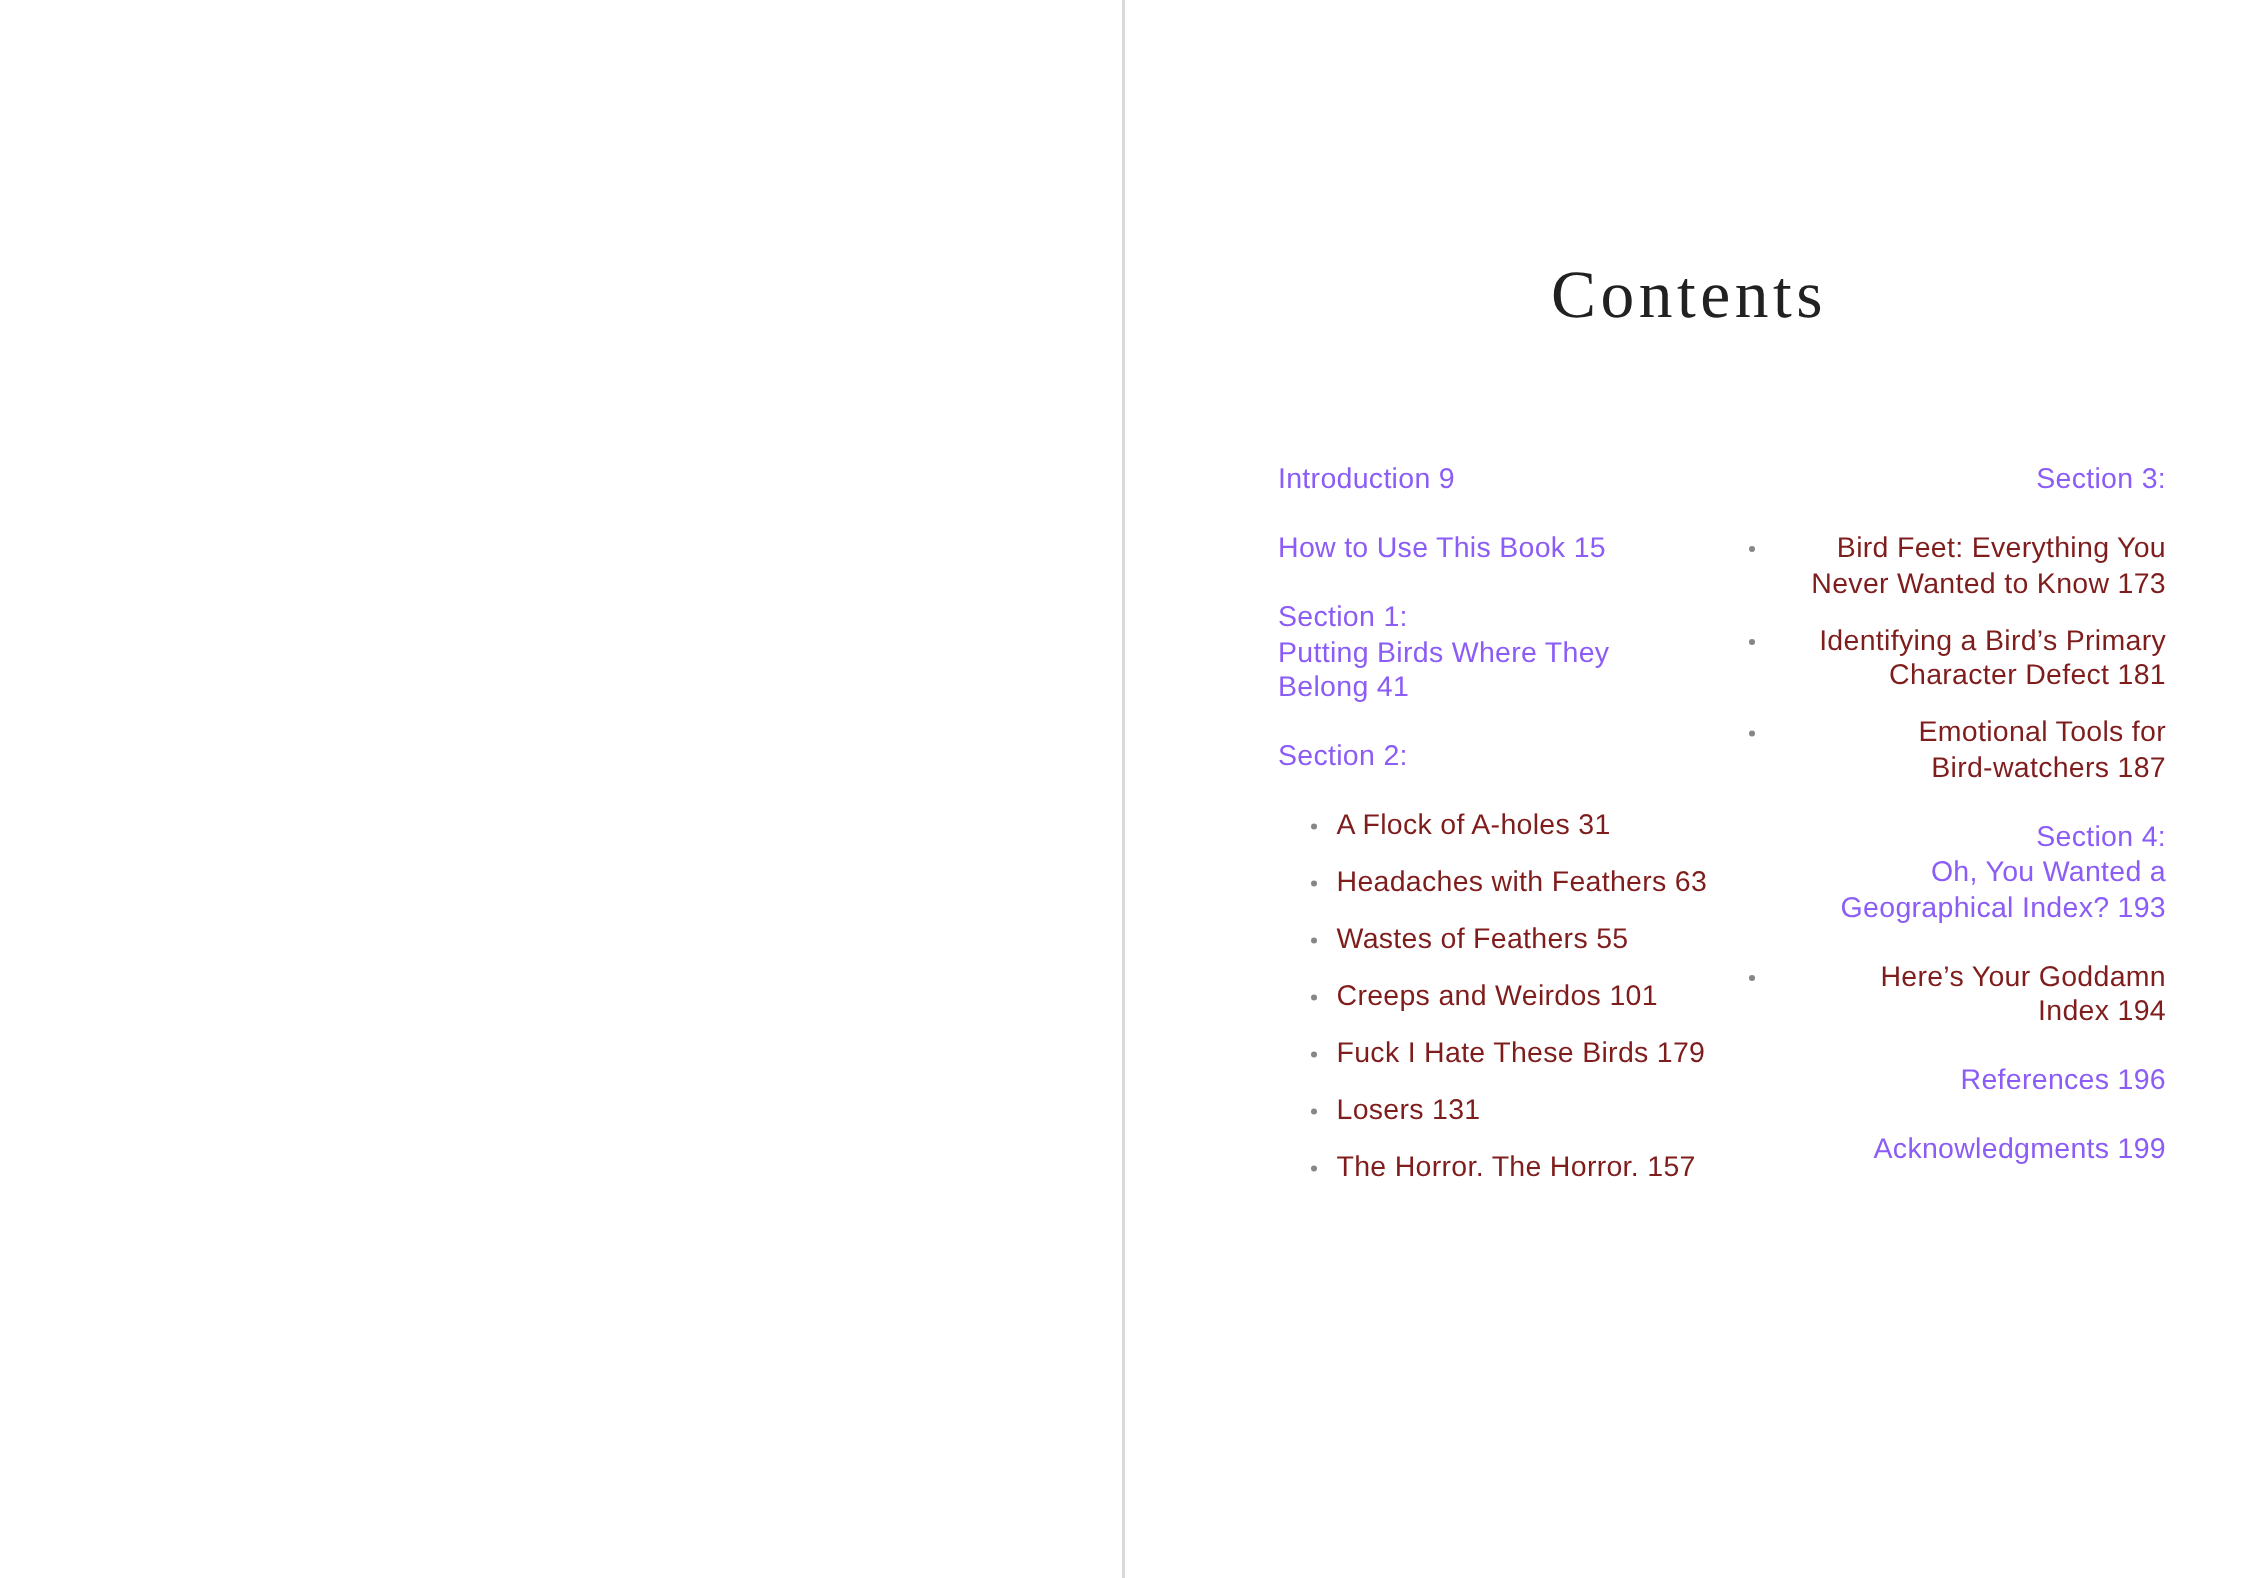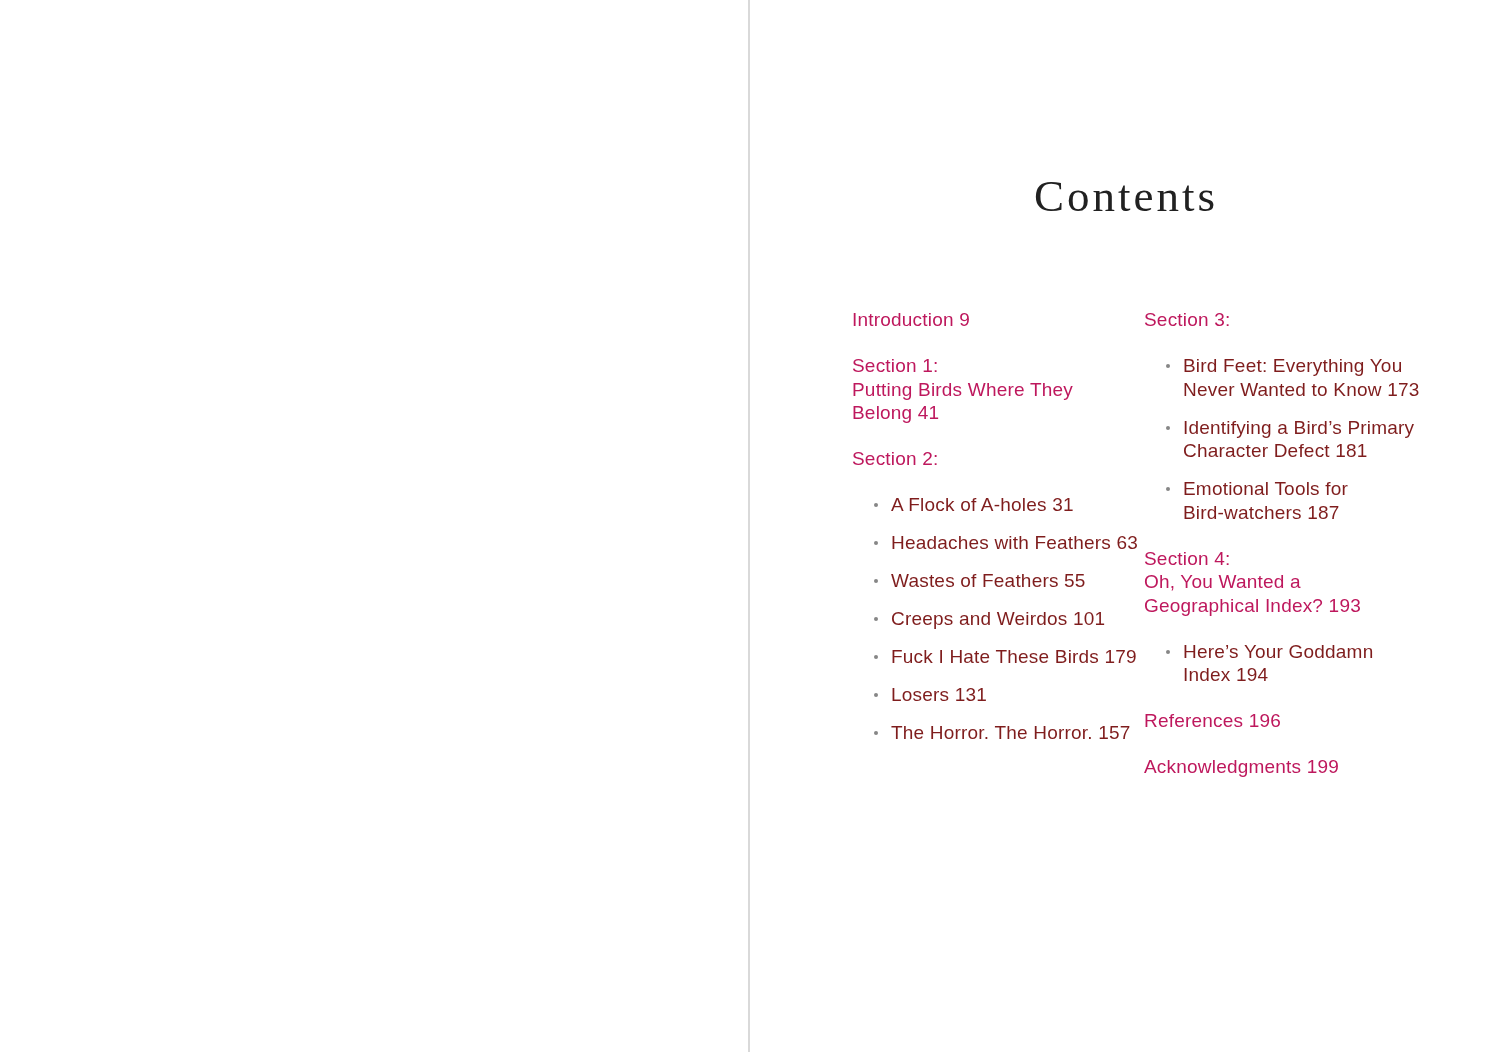--- a/index.html
+++ b/index.html
@@ -43,30 +43,30 @@
     font-size: 45px;
     letter-spacing: 3px;
     color: #212121;
     white-space: nowrap;
   }
   .toc-col {
     position: absolute;
     top: 308px;
   }
   .toc-col-left  { left: 852px;  width: 285px; }
-  .toc-col-right { left: 1144px; width: 300px; }
+  .toc-col-right { left: 1144px; width: 300px; text-align: right; }
   .toc-entry {
     font-size: 19px;
     line-height: 23.5px;
     margin-bottom: 22.5px;
     white-space: nowrap;
     letter-spacing: 0.2px;
   }
   .toc-entry.item {
-    color: #be185d;
+    color: #8b5cf6;
   }
   .toc-entry.bullet {
     color: #7f1d1d;
     position: relative;
     padding-left: 39px;
   }
   .toc-entry.bullet + .toc-entry.bullet {
     margin-top: -8px;
   }
   .bullet-dot {
@@ -92,20 +92,23 @@
   <div class="page-right"></div>
 
   <div class="contents-title">Contents</div>
 
   <div class="toc-col toc-col-left">
 
     <div class="toc-entry item">
       <span class="toc-line">Introduction 9</span>
     </div>
 
+    <div class="toc-entry item">
+      <span class="toc-line">How to Use This Book 15</span>
+    </div>
 
     <div class="toc-entry item">
       <span class="toc-line">Section 1:</span>
       <span class="toc-line">Putting Birds Where They</span>
       <span class="toc-line">Belong 41</span>
     </div>
 
     <div class="toc-entry item">
       <span class="toc-line">Section 2:</span>
     </div>

